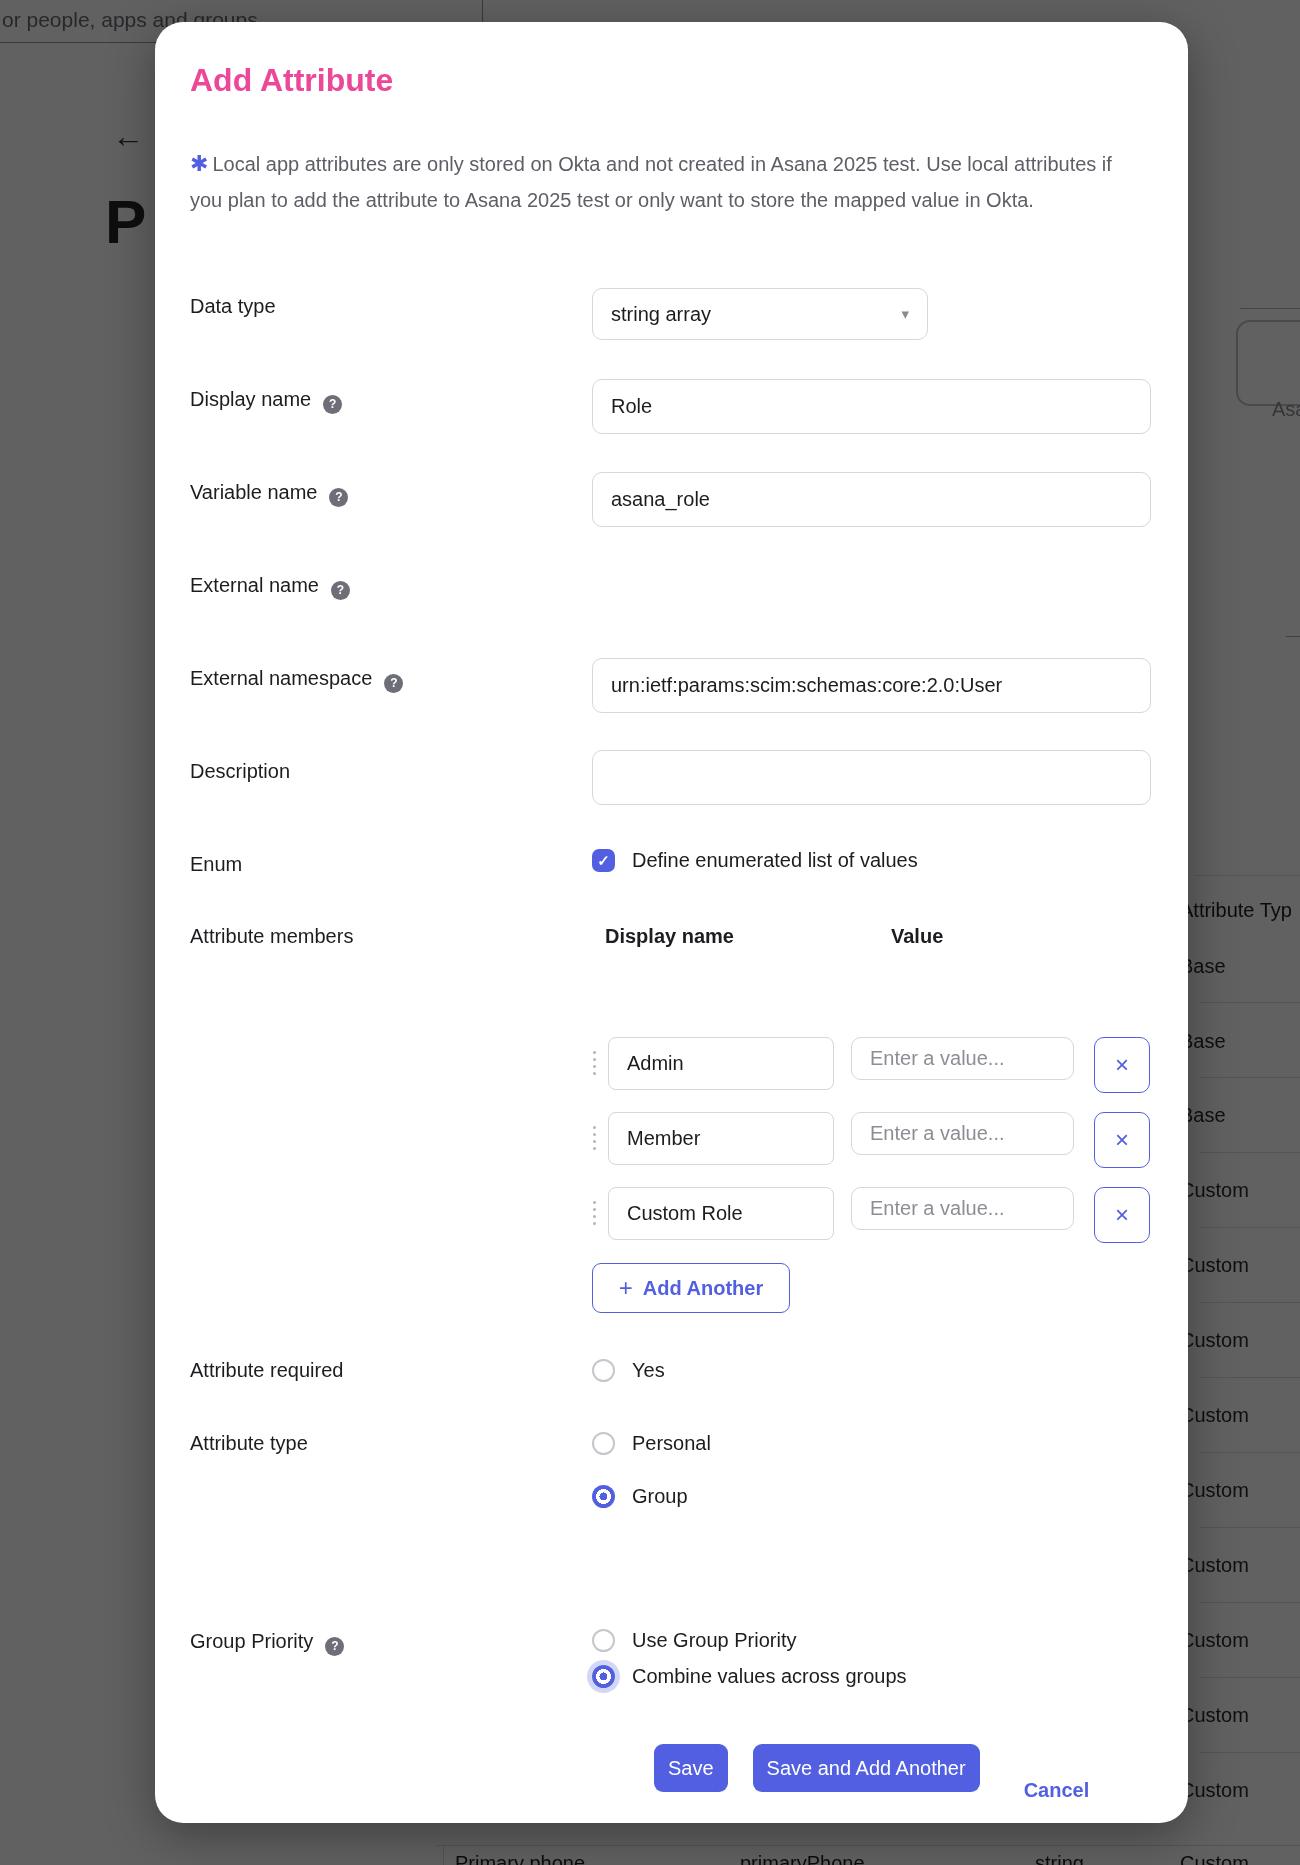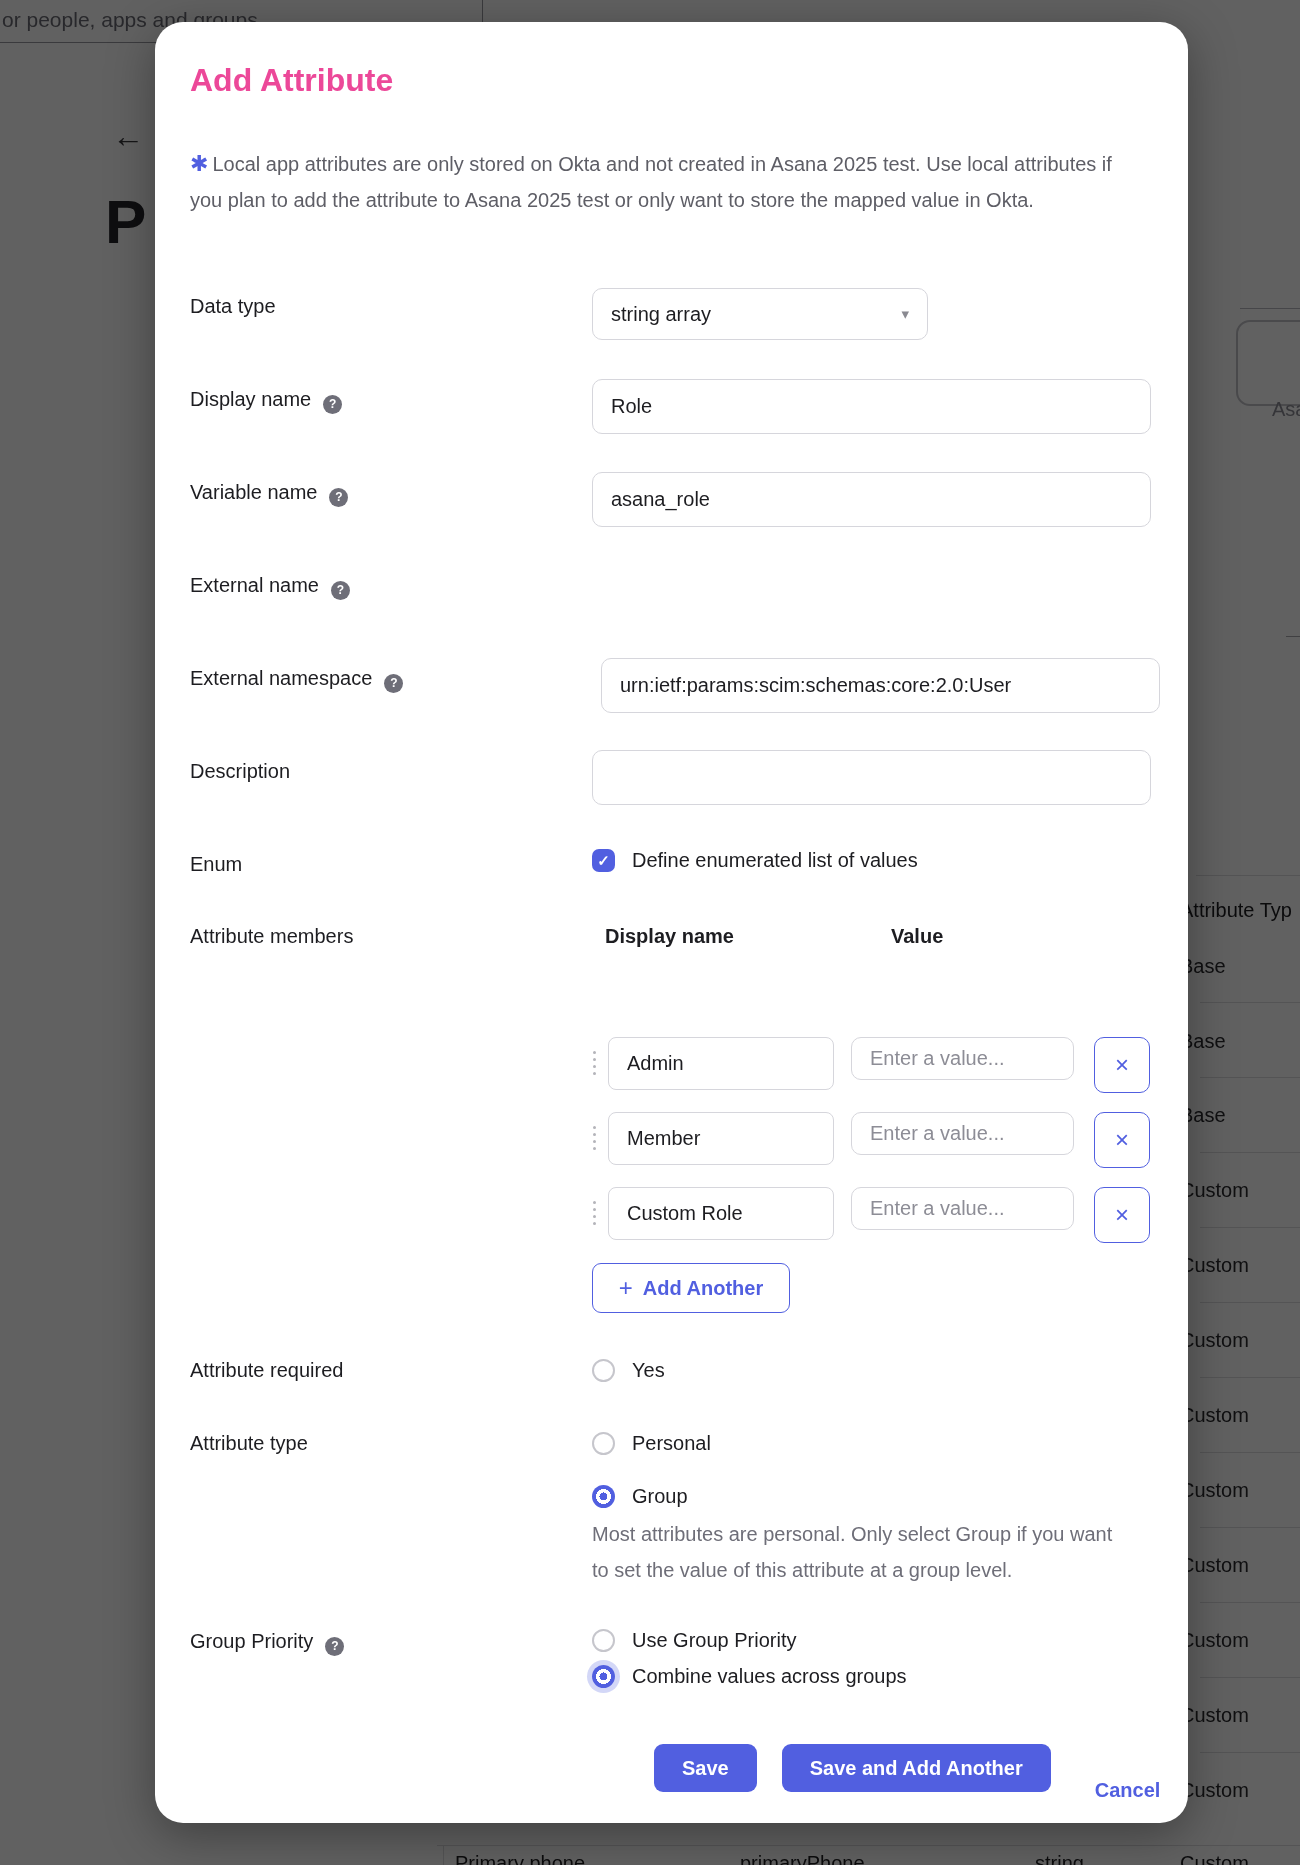--- a/index.html
+++ b/index.html
@@ -83,21 +83,21 @@
   .radio{width:23px; height:23px; border-radius:50%; border:2px solid #c6c6cc; background:#fff;
     cursor:pointer; flex:0 0 auto;}
   .radio.checked{border:none;
     background:radial-gradient(circle at center, var(--accent) 0 4px, #ffffff 4px 7.5px, var(--accent) 7.5px);}
   .radio.halo{box-shadow:0 0 0 5px rgba(81,95,224,0.25);}
   .rlabel{font-size:20px; color:var(--label); white-space:nowrap;}
   .radio-help{position:absolute; left:437px; width:540px; font-size:20px; line-height:36px; color:#6e6e78;}
 
   .btnrow{position:absolute; left:499px; top:1712px; display:flex; align-items:center;}
   .btn{height:48px; border:none; border-radius:9px; background:var(--accent); color:#fff;
-    font-size:20px; font-weight:700; font-family:inherit; padding:0 28px; cursor:pointer;}
+    font-size:20px; font-weight:400; font-family:inherit; padding:0 14px; cursor:pointer;}
   .btn + .btn{margin-left:25px;text-align:right;}
   .cancel{background:none; border:none; color:var(--accent); font-size:20px; font-weight:700;
     font-family:inherit; margin-left:44px; cursor:pointer;margin-top:45px;}
 </style>
 </head>
 <body>
 
 <div class="page">
 
   <div class="bg">
@@ -158,21 +158,21 @@
     </div>
     <input class="tin field" style="top: 450px;" value="asana_role">
 
     <div class="lbl" style="top:552px">
       <span>External name</span><span class="help">?</span>
     </div>
 
     <div class="lbl" style="top:645px">
       <span>External namespace</span><span class="help">?</span>
     </div>
-    <input class="tin field" style="top: 636px; margin-left: 9px;" value="urn:ietf:params:scim:schemas:core:2.0:User">
+    <input class="tin field" style="top: 636px;" value="urn:ietf:params:scim:schemas:core:2.0:User">
 
     <div class="lbl" style="top:738px">Description</div>
     <textarea class="tin txtarea" style="top: 728px;"></textarea>
 
     <div class="lbl" style="top:831px">Enum</div>
     <div class="chkrow" style="top:827px">
       <span class="checkbox">
           <span class="chk">✓</span>
         </span>
       <span class="chklabel">Define enumerated list of values</span>
@@ -237,21 +237,20 @@
 
     <div class="lbl" style="top:1410px">Attribute type</div>
     <div class="radiorow" style="top:1410px">
       <span class="radio"></span>
       <span class="rlabel">Personal</span>
     </div>
     <div class="radiorow" style="top:1463px">
       <span class="radio checked"></span>
       <span class="rlabel">Group</span>
     </div>
-    <div class="radio-help" style="top:1494px">Most attributes are personal. Only select Group if you want to set the value of this attribute at a group level.</div>
 
     <div class="lbl" style="top:1608px">
       <span>Group Priority</span><span class="help">?</span>
     </div>
     <div class="radiorow" style="top:1607px">
       <span class="radio"></span>
       <span class="rlabel">Use Group Priority</span>
     </div>
     <div class="radiorow" style="top:1643px">
       <span class="radio checked halo"></span>

